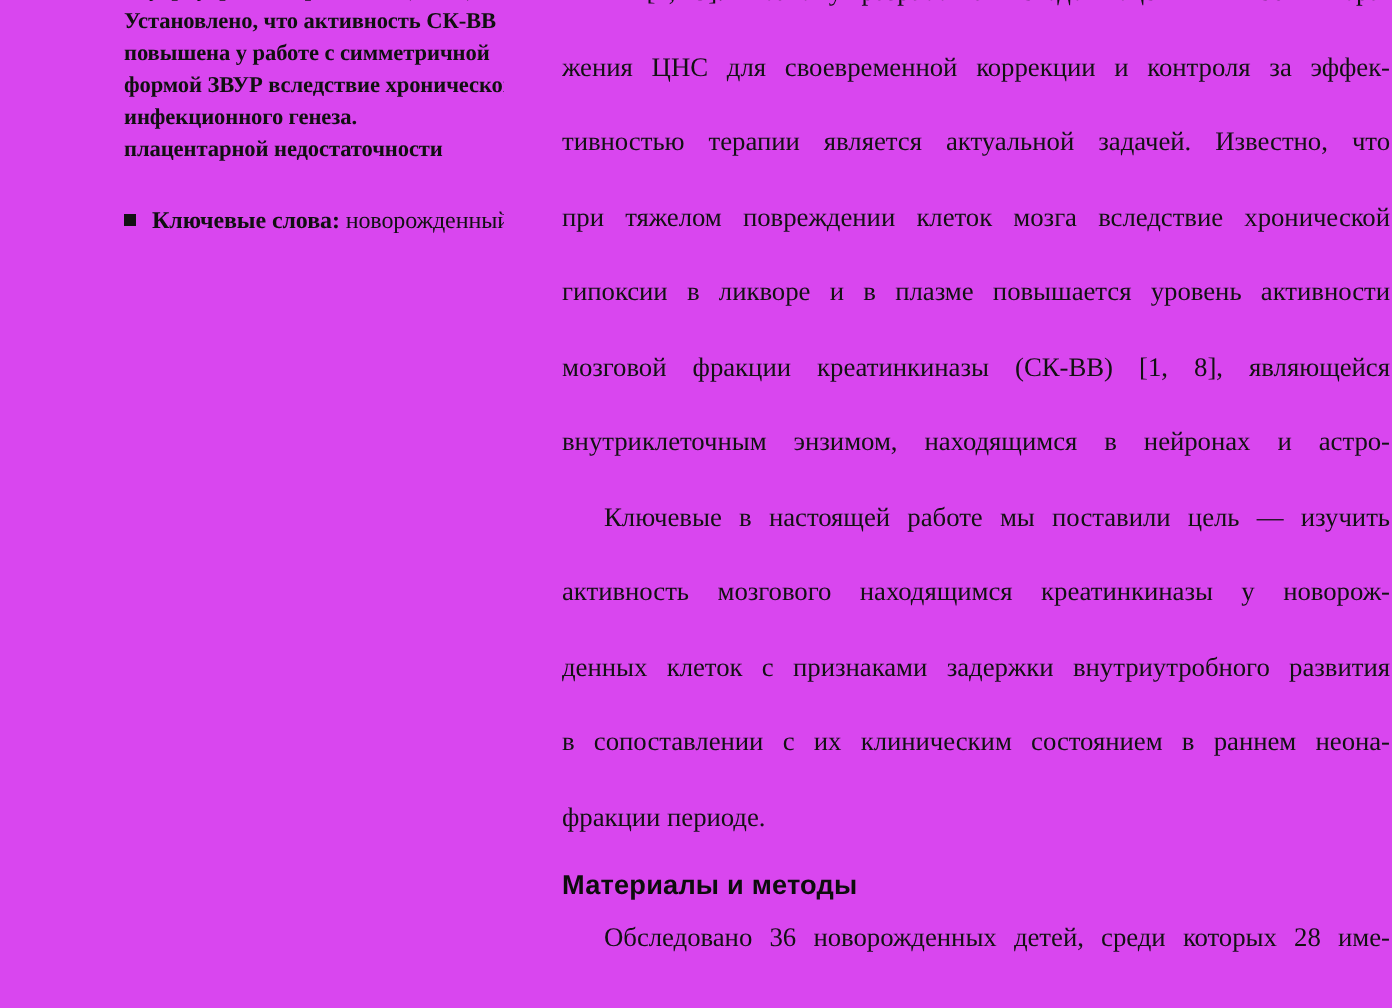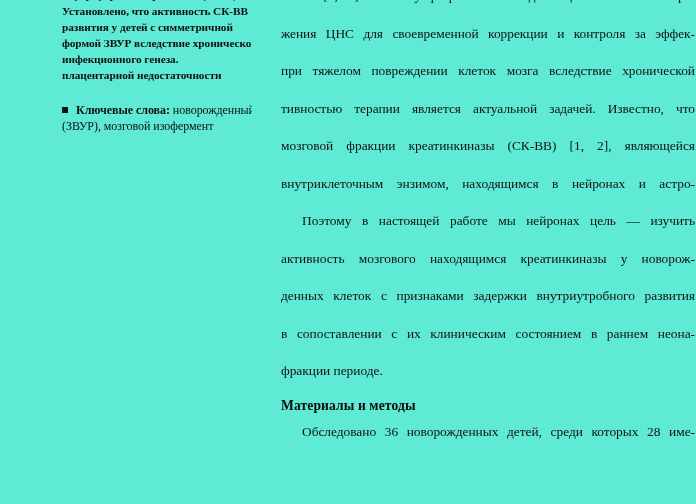--- a/index.html
+++ b/index.html
@@ -12,21 +12,21 @@
     height: 504px;
     overflow: hidden;
     font-family: "Liberation Serif", "DejaVu Serif", serif;
     color: #1a1a1a;
   }
 
   .page {
     position: relative;
     width: 696px;
     height: 504px;
-    background: #5eead4;
+    background: #d946ef;
     overflow: hidden;
   }
 
   
   .col-left {
     position: absolute;
     left: 0px;
     top: -13px;
     width: 252px;
     height: 160px;
@@ -87,21 +87,21 @@
     text-align: justify;
     color: #121212;
     letter-spacing: -0.02px;
     -webkit-hyphens: none;
     hyphens: none;
   }
 
   .section-head {
     margin: 0;
     padding: 17px 0 9px 0;
-    font-family: Liberation Serif, serif;
+    font-family: Liberation Sans, sans-serif;
     font-weight: bold;
     font-size: 13.6px;
     line-height: 16px;
     color: #0d0d0d;
     letter-spacing: 0.1px;
   }
 
   
   .ln {
     display: block;
@@ -123,47 +123,47 @@
 </head>
 <body>
 
 <div class="page">
 
   <div class="col-left">
 
     <p class="abstract-tail">
       <span class="ln">внутриутробного развития (ЗВУР).</span>
       <span class="ln">Установлено, что активность СК-ВВ</span>
-      <span class="ln">развития у детей с симметричной</span>
+      <span class="ln">повышена у работе с симметричной</span>
       <span class="ln">формой ЗВУР вследствие хронической</span>
       <span class="ln">инфекционного генеза.</span>
       <span class="ln">плацентарной недостаточности</span>
     </p>
 
     <p class="keywords-block">
       <span class="ln"><span class="kw-bullet"></span><span class="kw-label">Ключевые слова:</span><span> новорожденный,</span></span>
-      <span class="ln">(ЗВУР), мозговой изофермент</span>
 
     </p>
 
   </div>
 
   <div class="col-right">
 
     <p class="body-par">
       <span class="ln-j">вития [4, 5]. Поэтому разработка методов оценки тяжести пора-</span>
       <span class="ln-j">жения ЦНС для своевременной коррекции и контроля за эффек-</span>
+      <span class="ln-j">тивностью терапии является актуальной задачей. Известно, что</span>
       <span class="ln-j">при тяжелом повреждении клеток мозга вследствие хронической</span>
-      <span class="ln-j">тивностью терапии является актуальной задачей. Известно, что</span>
-      <span class="ln-j">мозговой фракции креатинкиназы (СК-ВВ) [1, 2], являющейся</span>
+      <span class="ln-j">гипоксии в ликворе и в плазме повышается уровень активности</span>
+      <span class="ln-j">мозговой фракции креатинкиназы (СК-ВВ) [1, 8], являющейся</span>
       <span class="ln-j">внутриклеточным энзимом, находящимся в нейронах и астро-</span>
     </p>
 
     <p class="body-par">
-      <span class="ln-j" style="text-indent:21px">Поэтому в настоящей работе мы нейронах цель — изучить</span>
+      <span class="ln-j" style="text-indent:21px">Ключевые в настоящей работе мы поставили цель — изучить</span>
       <span class="ln-j">активность мозгового находящимся креатинкиназы у новорож-</span>
       <span class="ln-j">денных клеток с признаками задержки внутриутробного развития</span>
       <span class="ln-j">в сопоставлении с их клиническим состоянием в раннем неона-</span>
       <span class="ln">фракции периоде.</span>
     </p>
 
     <h2 class="section-head">Материалы и методы</h2>
 
     <p class="body-par">
       <span class="ln-j" style="text-indent:21px">Обследовано 36 новорожденных детей, среди которых 28 име-</span>

